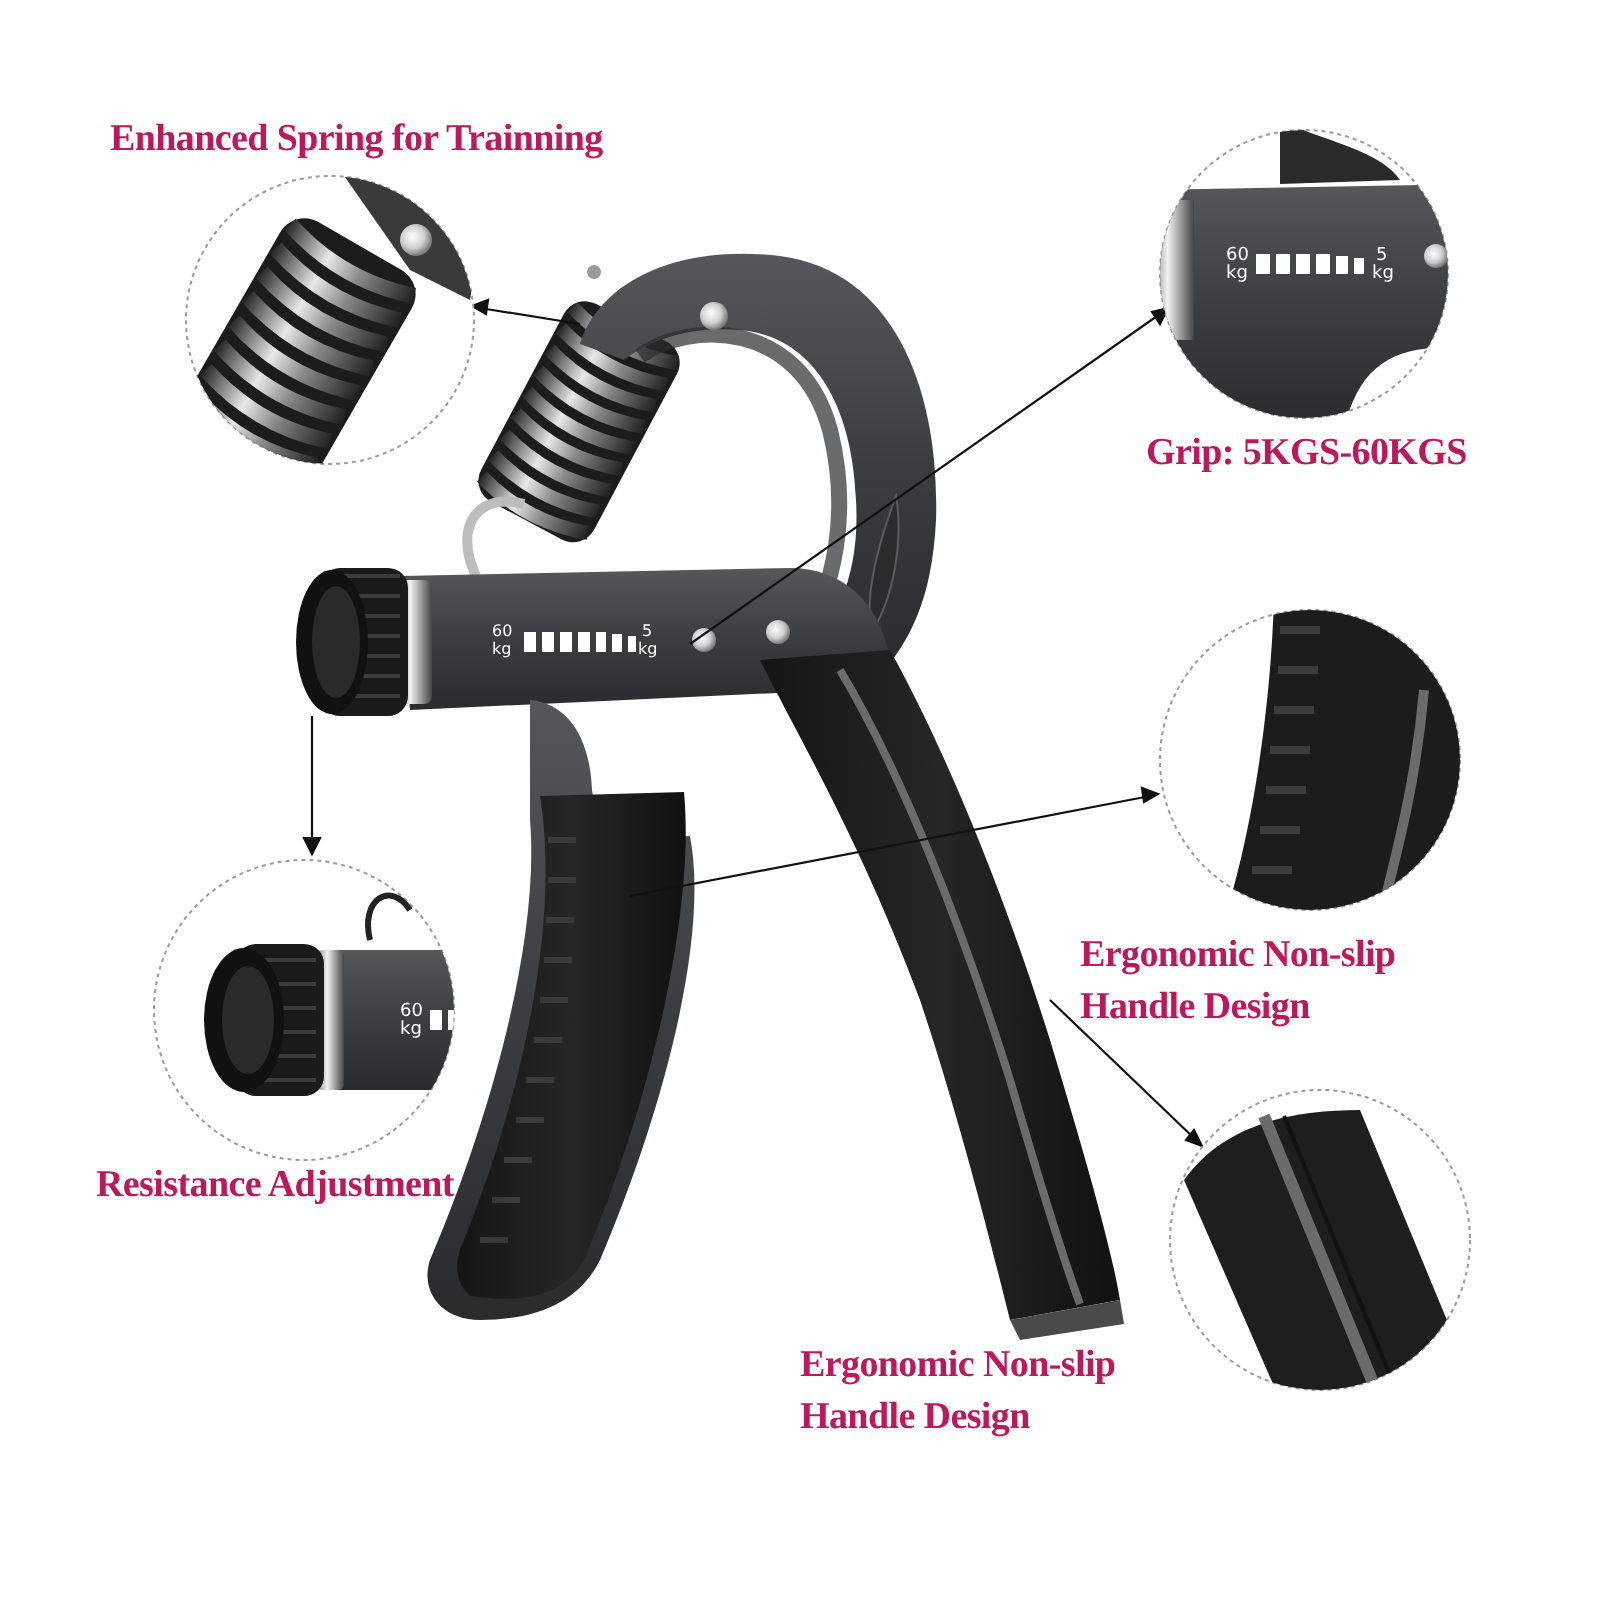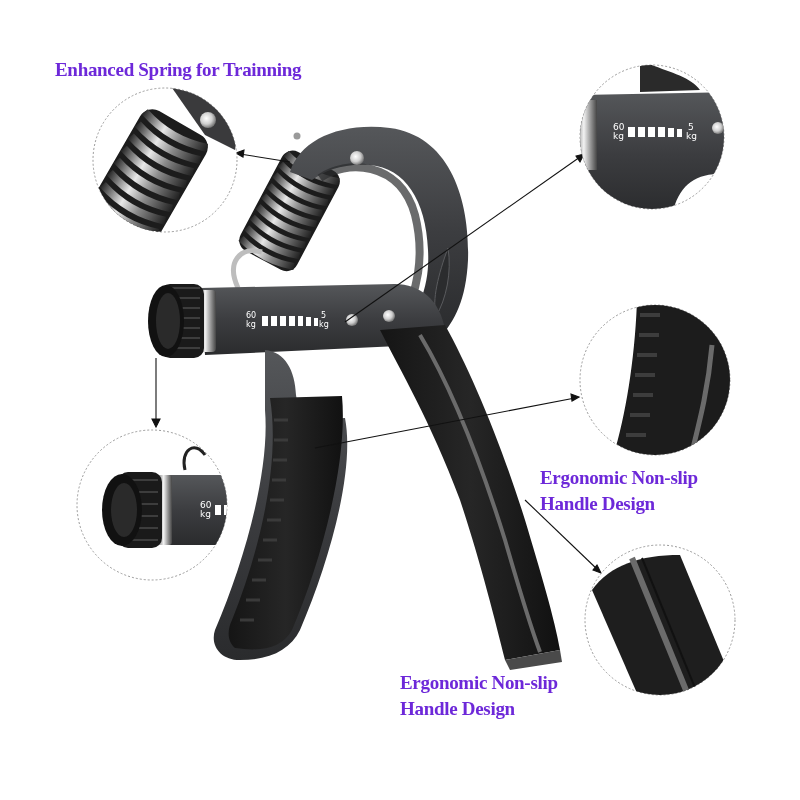--- a/index.html
+++ b/index.html
@@ -2,21 +2,21 @@
 <html><head>
   <meta charset="utf-8">
   <style>
     html, body { margin: 0; padding: 0; background: #ffffff; }
     body { width: 800px; height: 800px; position: relative; overflow: hidden; font-family: "DejaVu Serif", "Liberation Serif", serif; }
     .stage { position: absolute; left: 0; top: 0; width: 800px; height: 800px; }
     .label {
       position: absolute;
       font-family: "Liberation Serif", "DejaVu Serif", serif;
       font-weight: bold;
-      color: #6d28d9;
+      color: #be185d;
       font-size: 19px;
       line-height: 26px;
       letter-spacing: -0.3px;
       white-space: nowrap;
     }
     .label.center { text-align: left; }
     .label .line { display: block; }
     svg { position: absolute; left: 0; top: 0; }
   </style>
 </head>
@@ -267,25 +267,31 @@
         <path d="M632,558 L690,700" stroke="#6b6b6b" stroke-width="6"></path>
         <path d="M642,558 L700,700" stroke="#111" stroke-width="2"></path>
       </g>
     </g>
   </svg>
 
   <div class="label" style="left:55px; top:57px;">
     <span class="line">Enhanced Spring for Trainning</span>
   </div>
 
+  <div class="label" style="left:573px; top:214px;">
+    <span class="line">Grip: 5KGS-60KGS</span>
+  </div>
 
   <div class="label center" style="left:540px; top:465px; width:200px;">
     <span class="line">Ergonomic Non-slip</span>
     <span class="line">Handle Design</span>
   </div>
 
+  <div class="label" style="left:48px; top:580px;">
+    <span class="line">Resistance Adjustment</span>
+  </div>
 
   <div class="label center" style="left:400px; top:670px; width:200px;">
     <span class="line">Ergonomic Non-slip</span>
     <span class="line">Handle Design</span>
   </div>
 
 </div>
 
 </body></html>

